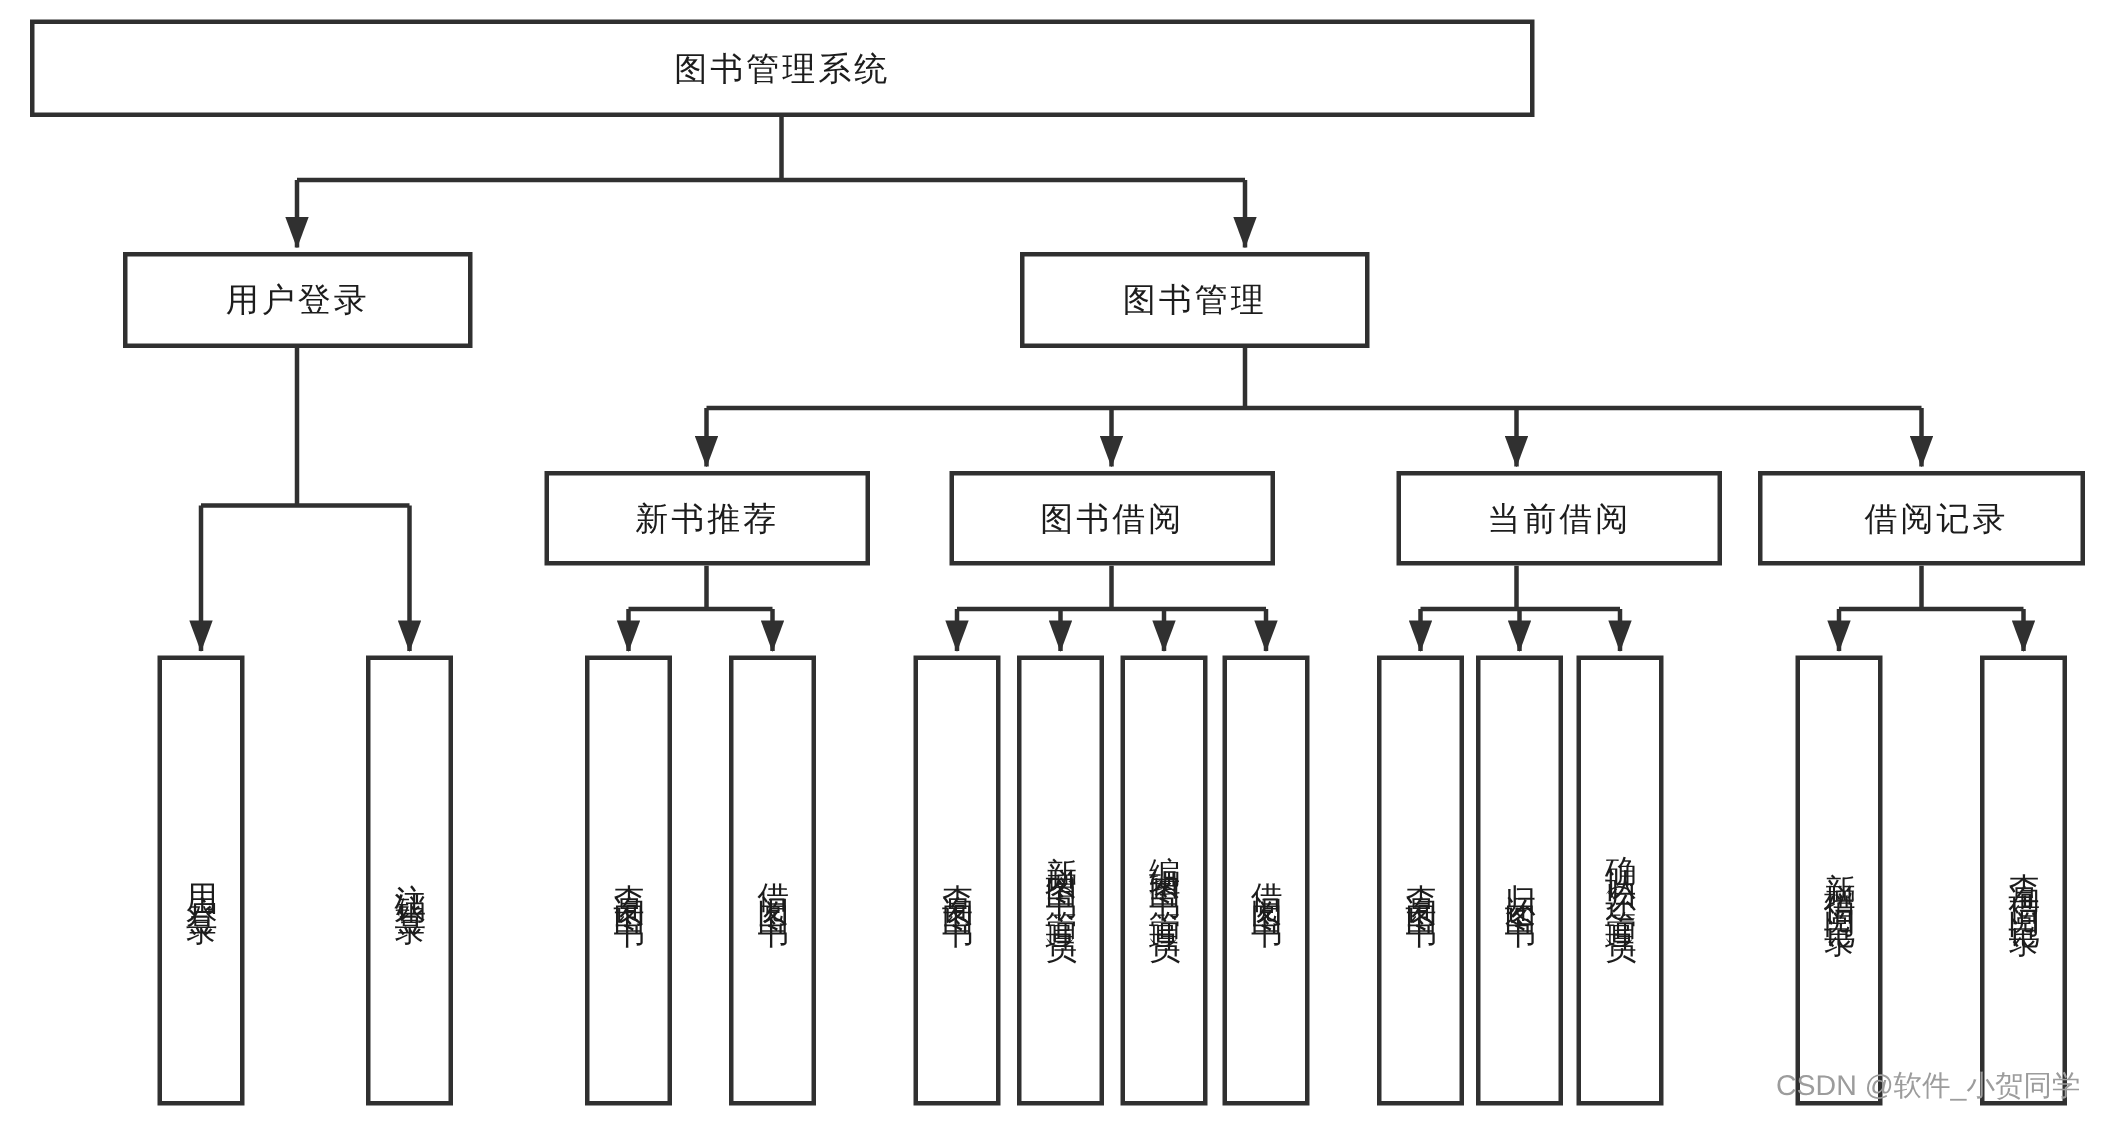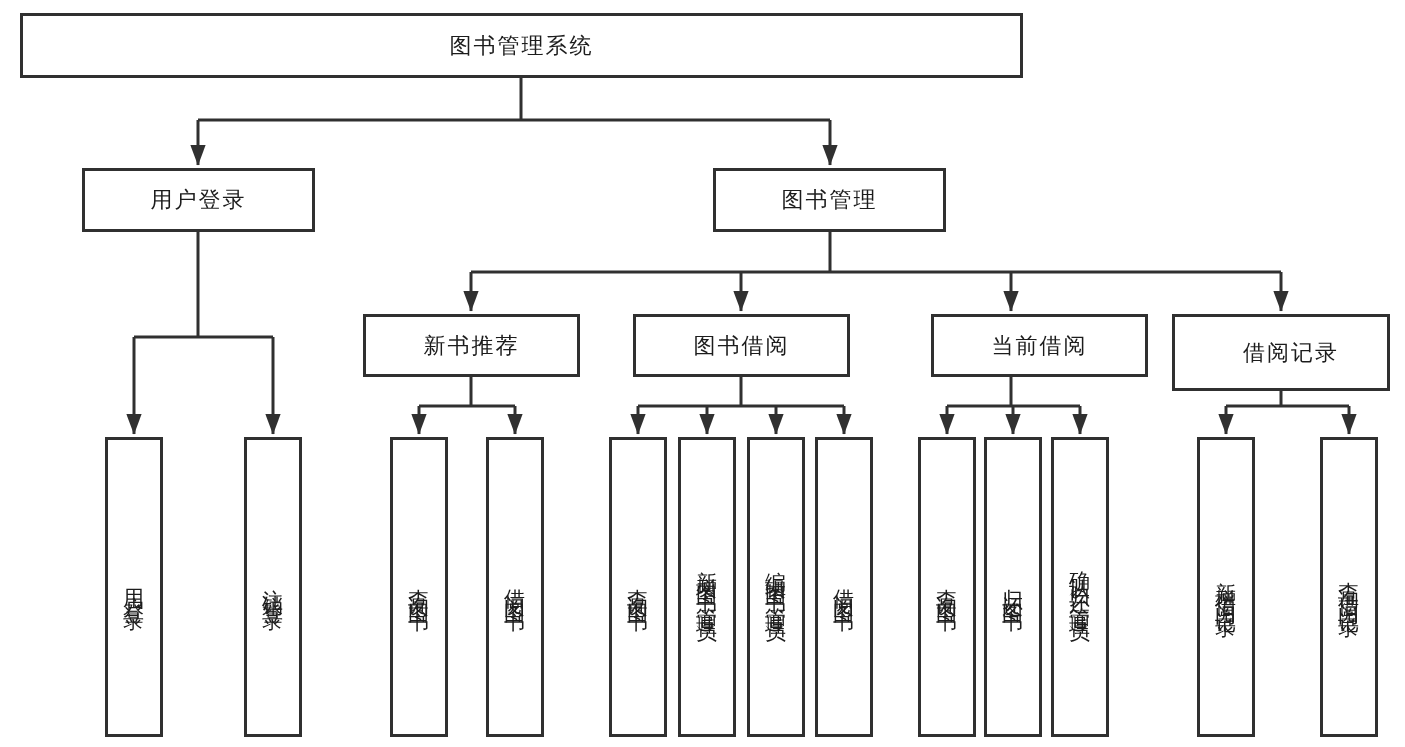--- a/index.html
+++ b/index.html
@@ -91,34 +91,34 @@
     <path marker-end="url(#arrow)" d="M1349 406 V434"></path>
   </svg>
 
   <div class="node" style="left:20px;top:13px;width:1003px;height:65px;">
     <span class="label">图书管理系统</span>
   </div>
 
   <div class="node" style="left:82px;top:168px;width:233px;height:64px;">
     <span class="label">用户登录</span>
   </div>
-  <div class="node" style="left:713px;top:168px;width:233px;height:64px;">
+  <div class="node" style="left:680px;top:168px;width:233px;height:64px;">
     <span class="label">图书管理</span>
   </div>
 
   <div class="node" style="left:363px;top:314px;width:217px;height:63px;">
     <span class="label">新书推荐</span>
   </div>
   <div class="node" style="left:633px;top:314px;width:217px;height:63px;">
     <span class="label">图书借阅</span>
   </div>
   <div class="node" style="left:903px;top:314px;width:217px;height:63px;margin-left:28px;">
     <span class="label">当前借阅</span>
   </div>
-  <div class="node" style="left:1172px;top:314px;width:218px;height:77px;padding-left:20px;">
+  <div class="node" style="left:1172px;top:314px;width:218px;height:63px;padding-left:20px;">
     <span class="label">借阅记录</span>
   </div>
 
   <div class="node leaf" style="left:105px;top:437px;width:58px;height:300px;">
     <span class="label">用户登录</span>
   </div>
   <div class="node leaf" style="left:244px;top:437px;width:58px;height:300px;">
     <span class="label">注销登录</span>
   </div>
 
@@ -152,14 +152,15 @@
     <span class="label">确认归还（管理员）</span>
   </div>
 
   <div class="node leaf" style="left:1197px;top:437px;width:58px;height:300px;">
     <span class="label">新增借阅记录</span>
   </div>
   <div class="node leaf" style="left:1320px;top:437px;width:58px;height:300px;">
     <span class="label">查询借阅记录</span>
   </div>
 
+  <div class="watermark">CSDN @软件_小贺同学</div>
 
 </div>
 
 </body></html>

